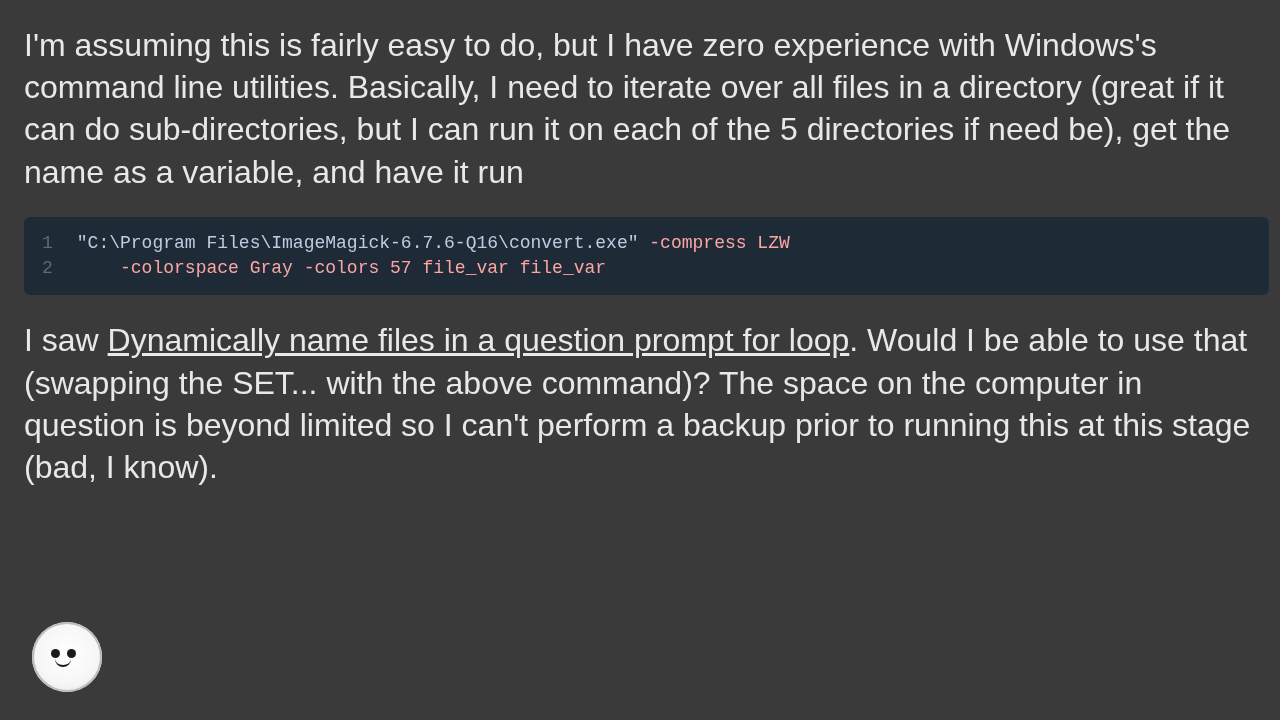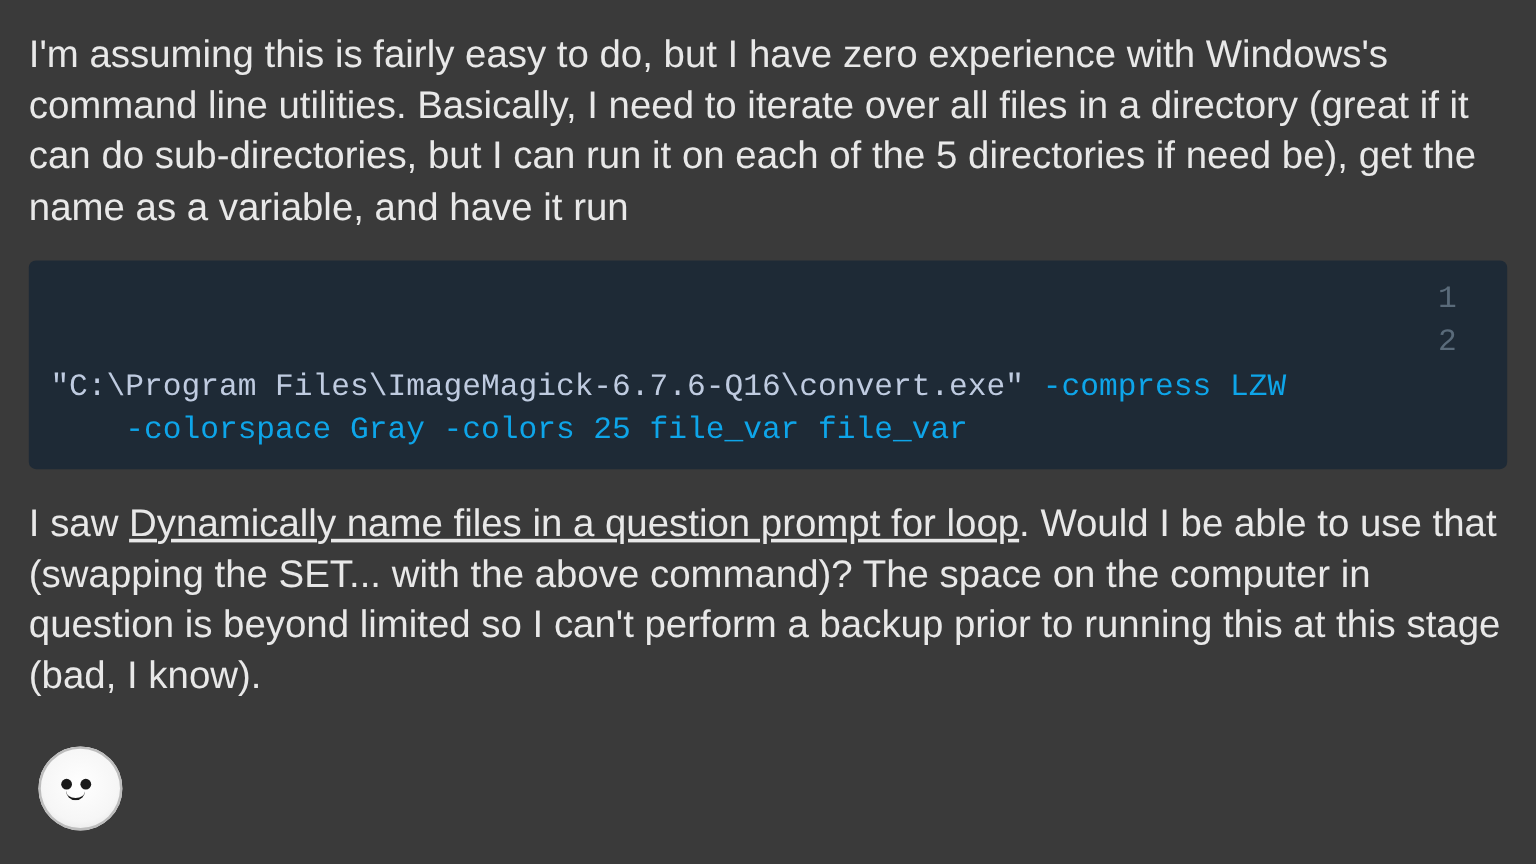--- a/index.html
+++ b/index.html
@@ -6,55 +6,54 @@
     margin: 0;
     padding: 0;
     width: 1280px;
     height: 720px;
     background: #3a3a3a;
     color: #e8e8e8;
     font-family: -apple-system, BlinkMacSystemFont, "Segoe UI", Helvetica, Arial, sans-serif;
     overflow: hidden;
   }
   .content {
-    padding: 24px 24px 0 24px;
+    padding: 24px 11px 0 24px;
     box-sizing: border-box;
     width: 100%;
   }
   .para {
     font-size: 32px;
     line-height: 1.32;
     margin: 0 0 24px 0;
     font-weight: 400;
   }
   .code-block {
     background: #1e2a36;
     border-radius: 6px;
     padding: 14px 18px;
     margin: 0 0 24px 0;
     font-family: "SFMono-Regular", Consolas, "Liberation Mono", Menlo, monospace;
-    font-size: 26px;
+    font-size: 18px;
     line-height: 1.4;
     white-space: pre;
     overflow: hidden;
     display: flex;
-    flex-direction: column;
   }
   .gutter {
     color: #5a6b7a;
     text-align: right;
     padding-right: 24px;
     user-select: none;
     flex: 0 0 auto;
   }
   .code-lines {
     flex: 1 1 auto;
   }
   .tok-str { color: #bfcbe0; }
-  .tok-plain { color: #0ea5e9; }
+  .tok-plain { color: #fca5a5; }
   a.link {
     color: #e8e8e8;
     text-decoration: underline;
   }
   .avatar {
     position: absolute;
     left: 32px;
     bottom: 28px;
     width: 70px;
     height: 70px;
@@ -97,21 +96,21 @@
 <body>
 
 <div class="content">
 
   <p class="para">I'm assuming this is fairly easy to do, but I have zero experience with Windows's command line utilities. Basically, I need to iterate over all files in a directory (great if it can do sub-directories, but I can run it on each of the 5 directories if need be), get the name as a variable, and have it run</p>
 
   <div class="code-block">
     <div class="gutter"><span>1</span>
 <span>2</span></div>
     <div class="code-lines"><span class="tok-str">"C:\Program Files\ImageMagick-6.7.6-Q16\convert.exe"</span><span class="tok-plain"> -compress LZW </span>
-<span class="tok-plain">    -colorspace Gray -colors 25 file_var file_var</span></div>
+<span class="tok-plain">    -colorspace Gray -colors 57 file_var file_var</span></div>
   </div>
 
   <p class="para">
     <span>I saw </span><a href="#" class="link">Dynamically name files in a question prompt for loop</a><span>. Would I be able to use that (swapping the SET... with the above command)? The space on the computer in question is beyond limited so I can't perform a backup prior to running this at this stage (bad, I know).</span>
   </p>
 
 </div>
 
 <div class="avatar">
   <div class="face">

